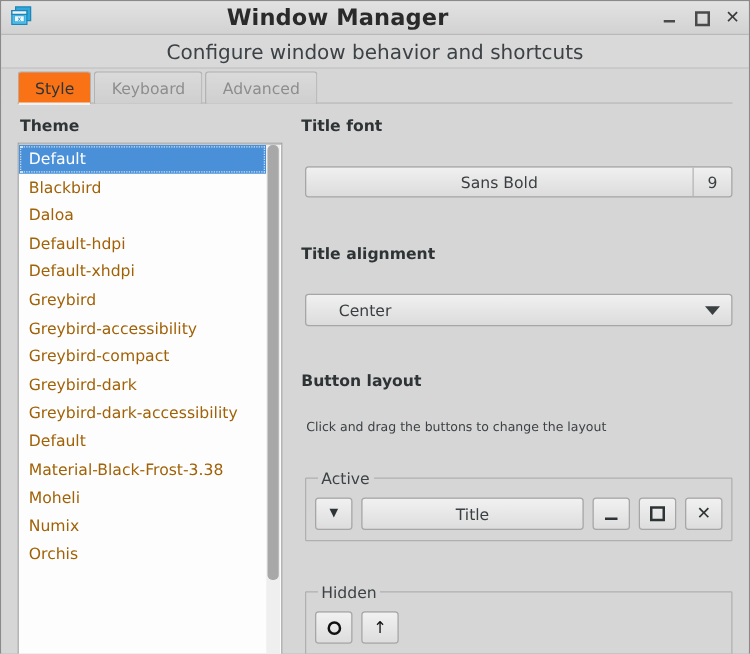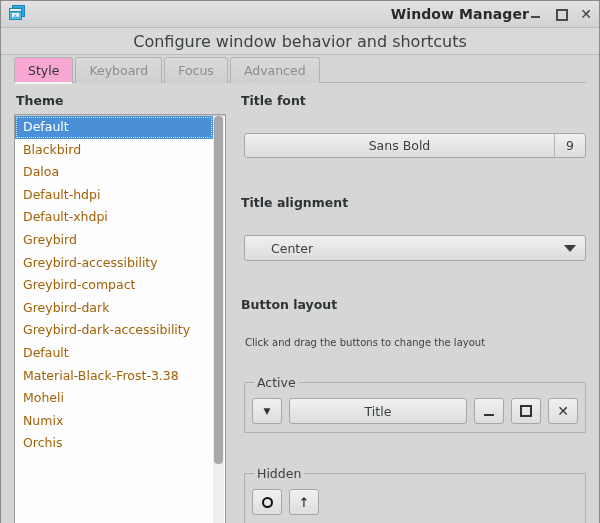--- a/index.html
+++ b/index.html
@@ -42,23 +42,23 @@
   }
   .win-icon {
     position: absolute;
     left: 5px;
     top: 3px;
     width: 20px;
     height: 20px;
   }
   .title-text {
     flex: 1;
-    text-align: right;
+    text-align: center;
     font-weight: bold;
-    font-size: 14px;
+    font-size: 18px;
     color: #2a2a2a;
     letter-spacing: 0.1px;
     padding-left: 10px;
     padding-right: 70px;
   }
   .win-controls {
     position: absolute;
     right: 6px;
     top: 0;
     height: 26px;
@@ -141,21 +141,21 @@
     background: linear-gradient(#dadada, #cfcfcf);
     border: 1px solid #b3b3b3;
     border-bottom: none;
     border-radius: 3px 3px 0 0;
     box-sizing: border-box;
     cursor: default;
     z-index: 1;
   }
   .tab.active {
     color: #2e3436;
-    background: #f9a8d4;
+    background: #f97316;
     z-index: 3;
     margin-top: 27px;
   }
   .tab.active::after {
     content: "";
     position: absolute;
     left: 0;
     right: 0;
     bottom: -1px;
     height: 2px;
@@ -438,21 +438,20 @@
     </div>
   </div>
 
   <div class="subtitle-bar">
     <span>Configure window behavior and shortcuts</span>
   </div>
 
   <div class="tabs-row">
     <div class="tab active">Style</div>
     <div class="tab">Keyboard</div>
-    <div class="tab">Focus</div>
     <div class="tab">Advanced</div>
   </div>
 
   <div class="content">
 
     <div class="left-col">
       <div class="section-label">Theme</div>
       <div class="theme-frame">
         <div class="theme-list">
           <div class="theme-item selected">Default</div>

